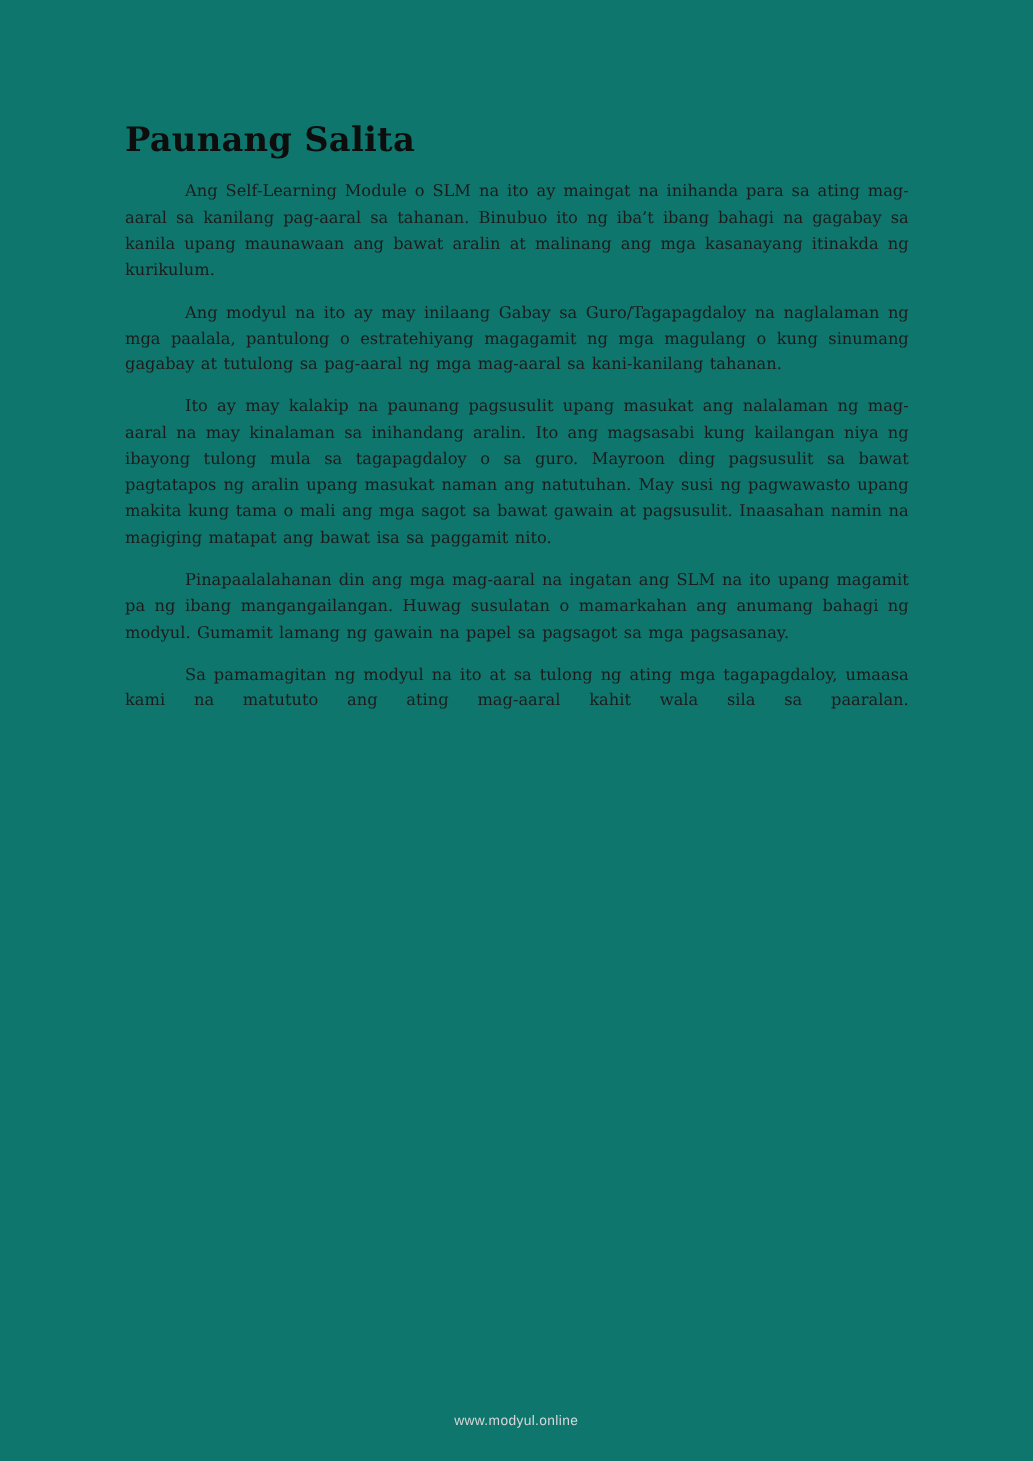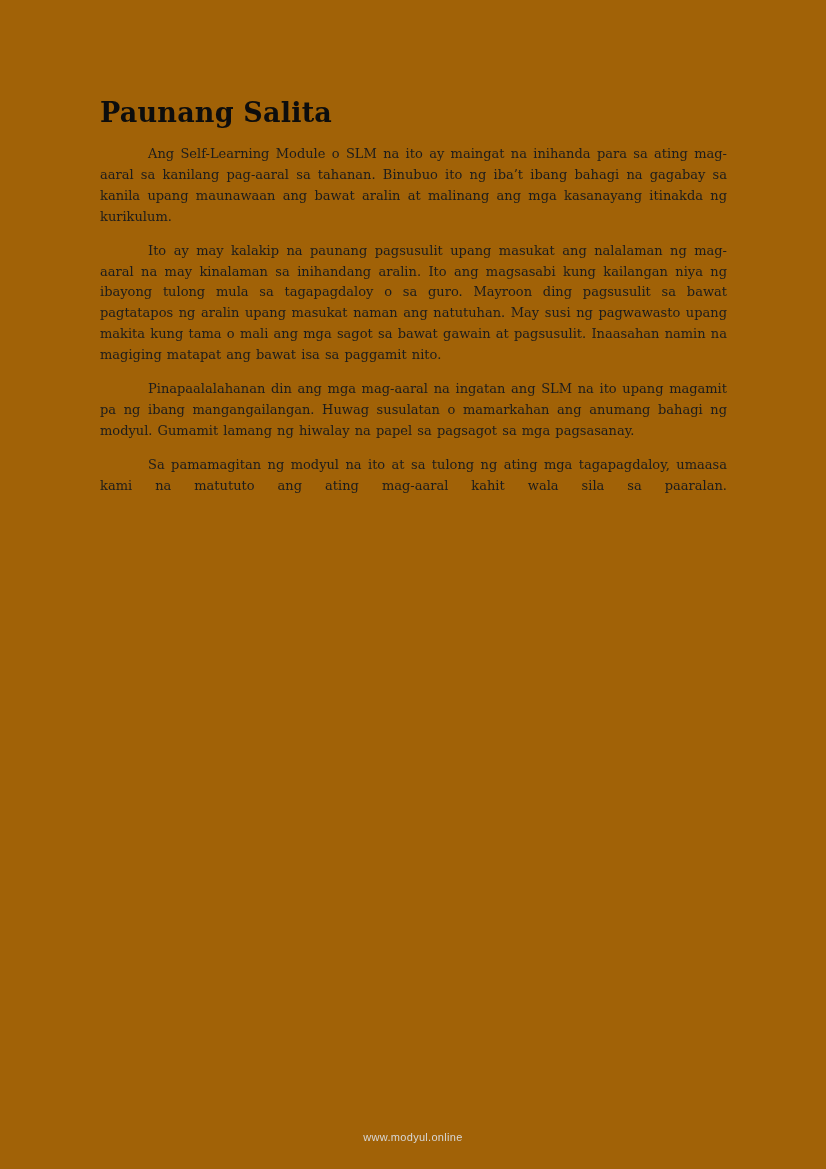--- a/index.html
+++ b/index.html
@@ -1,21 +1,21 @@
 <!DOCTYPE html>
 <html><head>
 <meta charset="utf-8">
 <style>
   * { margin: 0; padding: 0; box-sizing: border-box; }
   html, body { background: #ffffff; }
   .page {
     position: relative;
     width: 826px;
     height: 1169px;
-    background: #a16207;
+    background: #0f766e;
     overflow: hidden;
     font-family: "DejaVu Serif", "Liberation Serif", serif;
     color: #1c1c1c;
   }
   .content {
     position: absolute;
     top: 97px;
     left: 100px;
     width: 627px;
   }
@@ -53,23 +53,24 @@
 </style>
 </head>
 <body>
 
 <div class="page">
   <div class="content">
     <h1 class="doc-title">Paunang Salita</h1>
 
     <p class="para">Ang Self-Learning Module o SLM na ito ay maingat na inihanda para sa ating mag-aaral sa kanilang pag-aaral sa tahanan. Binubuo ito ng iba’t ibang bahagi na gagabay sa kanila upang maunawaan ang bawat aralin at malinang ang mga kasanayang itinakda ng kurikulum.</p>
 
+    <p class="para">Ang modyul na ito ay may inilaang Gabay sa Guro/Tagapagdaloy na naglalaman ng mga paalala, pantulong o estratehiyang magagamit ng mga magulang o kung sinumang gagabay at tutulong sa pag-aaral ng mga mag-aaral sa kani-kanilang tahanan.</p>
 
     <p class="para">Ito ay may kalakip na paunang pagsusulit upang masukat ang nalalaman ng mag-aaral na may kinalaman sa inihandang aralin. Ito ang magsasabi kung kailangan niya ng ibayong tulong mula sa tagapagdaloy o sa guro. Mayroon ding pagsusulit sa bawat pagtatapos ng aralin upang masukat naman ang natutuhan. May susi ng pagwawasto upang makita kung tama o mali ang mga sagot sa bawat gawain at pagsusulit. Inaasahan namin na magiging matapat ang bawat isa sa paggamit nito.</p>
 
-    <p class="para">Pinapaalalahanan din ang mga mag-aaral na ingatan ang SLM na ito upang magamit pa ng ibang mangangailangan. Huwag susulatan o mamarkahan ang anumang bahagi ng modyul. Gumamit lamang ng hiwalay na papel sa pagsagot sa mga pagsasanay.</p>
+    <p class="para">Pinapaalalahanan din ang mga mag-aaral na ingatan ang SLM na ito upang magamit pa ng ibang mangangailangan. Huwag susulatan o mamarkahan ang anumang bahagi ng modyul. Gumamit lamang ng gawain na papel sa pagsagot sa mga pagsasanay.</p>
 
 
     <p class="para justify-last">Sa pamamagitan ng modyul na ito at sa tulong ng ating mga tagapagdaloy, umaasa kami na matututo ang ating mag-aaral kahit wala sila sa paaralan.</p>
   </div>
 
   <div class="footer-watermark">www.modyul.online</div>
 </div>
 
 </body></html>

